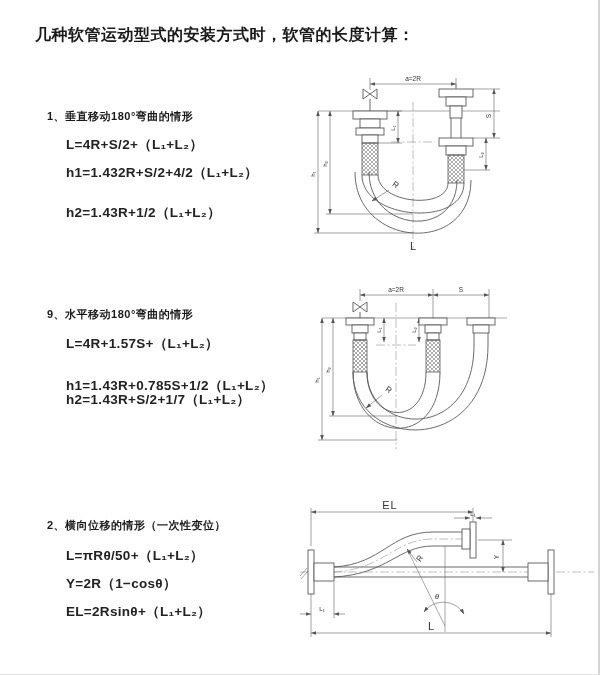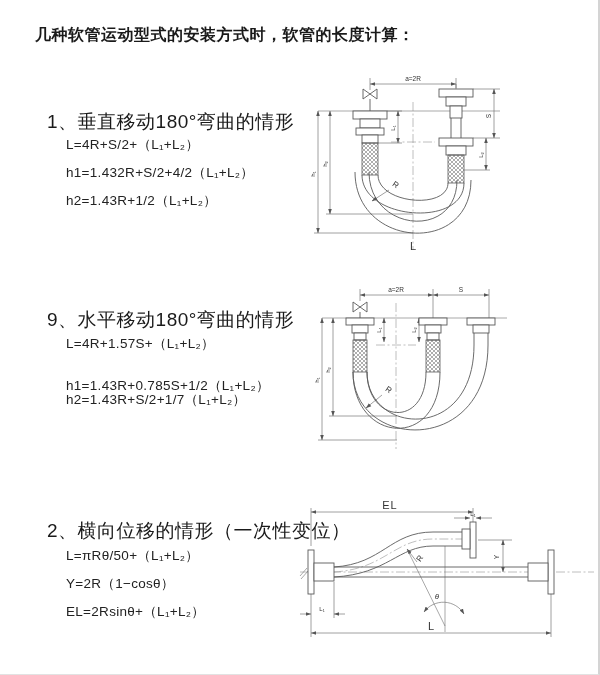--- a/index.html
+++ b/index.html
@@ -5,22 +5,22 @@
   html,body{margin:0;padding:0}
   body{
     width:600px;height:675px;position:relative;background:#ffffff;
     font-family:"Liberation Sans","DejaVu Sans",sans-serif;color:#1a1a1a;
     overflow:hidden;
     border-right:2px solid #d4d4d4;border-bottom:1px solid #e2e2e2;
     box-sizing:border-box;
   }
   .abs{position:absolute}
   .title{left:35px;top:25px;font-size:16px;font-weight:bold;letter-spacing:.5px;white-space:nowrap}
-  .sec-heading{font-size:19px;font-weight:normal;letter-spacing:.5px;white-space:nowrap}
-  .formula{font-size:13.5px;font-weight:normal;letter-spacing:.3px;white-space:nowrap;color:#222}
+  .sec-heading{font-size:11px;font-weight:bold;letter-spacing:.5px;white-space:nowrap}
+  .formula{font-size:13.5px;font-weight:bold;letter-spacing:.3px;white-space:nowrap;color:#222}
   svg{overflow:visible}
   svg text{font-family:"Liberation Sans","DejaVu Sans",sans-serif;fill:#333}
   .draw{stroke:#5a5a5a;stroke-width:.9;fill:none}
   .thin{stroke:#6e6e6e;stroke-width:.6;fill:none}
   .dim{stroke:#6e6e6e;stroke-width:.65;fill:none}
   .cl{stroke:#8a8a8a;stroke-width:.55;fill:none;stroke-dasharray:9 2.5 2 2.5}
   .fit{fill:#ffffff;stroke:#5a5a5a;stroke-width:.9}
   .braid{fill:url(#hatch);stroke:#5a5a5a;stroke-width:.8}
   .lbl{font-size:6.5px}
   .lbl-s{font-size:6px}
@@ -39,21 +39,21 @@
       <path d="M0,1.6 L10,5 L0,8.4 z" fill="#555"></path>
     </marker>
   </defs>
 </svg>
 
 <div class="abs title">几种软管运动型式的安装方式时，软管的长度计算：</div>
 
 <div class="abs sec-heading" style="left:47px;top:109px">1、垂直移动180°弯曲的情形</div>
 <div class="abs formula" style="left:66px;top:136px">L=4R+S/2+（L₁+L₂）</div>
 <div class="abs formula" style="left:66px;top:164px">h1=1.432R+S/2+4/2（L₁+L₂）</div>
-<div class="abs formula" style="left:66px;top:192px">h2=1.43R+1/2（L₁+L₂）</div>
+<div class="abs formula" style="left:66px;top:204px">h2=1.43R+1/2（L₁+L₂）</div>
 
 <svg class="abs" style="left:310px;top:64px" width="220" height="194" viewBox="0 0 220 194">
   <g>
 
     <line class="dim" x1="60" y1="14" x2="60" y2="26"></line>
     <line class="dim" x1="146" y1="14" x2="146" y2="24"></line>
     <line class="dim" x1="60" y1="20" x2="146" y2="20" marker-start="url(#arr)" marker-end="url(#arr)"></line>
 
     <line class="dim" x1="8" y1="47" x2="8" y2="169" marker-start="url(#arr)" marker-end="url(#arr)"></line>
     <line class="dim" x1="20" y1="47" x2="20" y2="150" marker-start="url(#arr)" marker-end="url(#arr)"></line>

